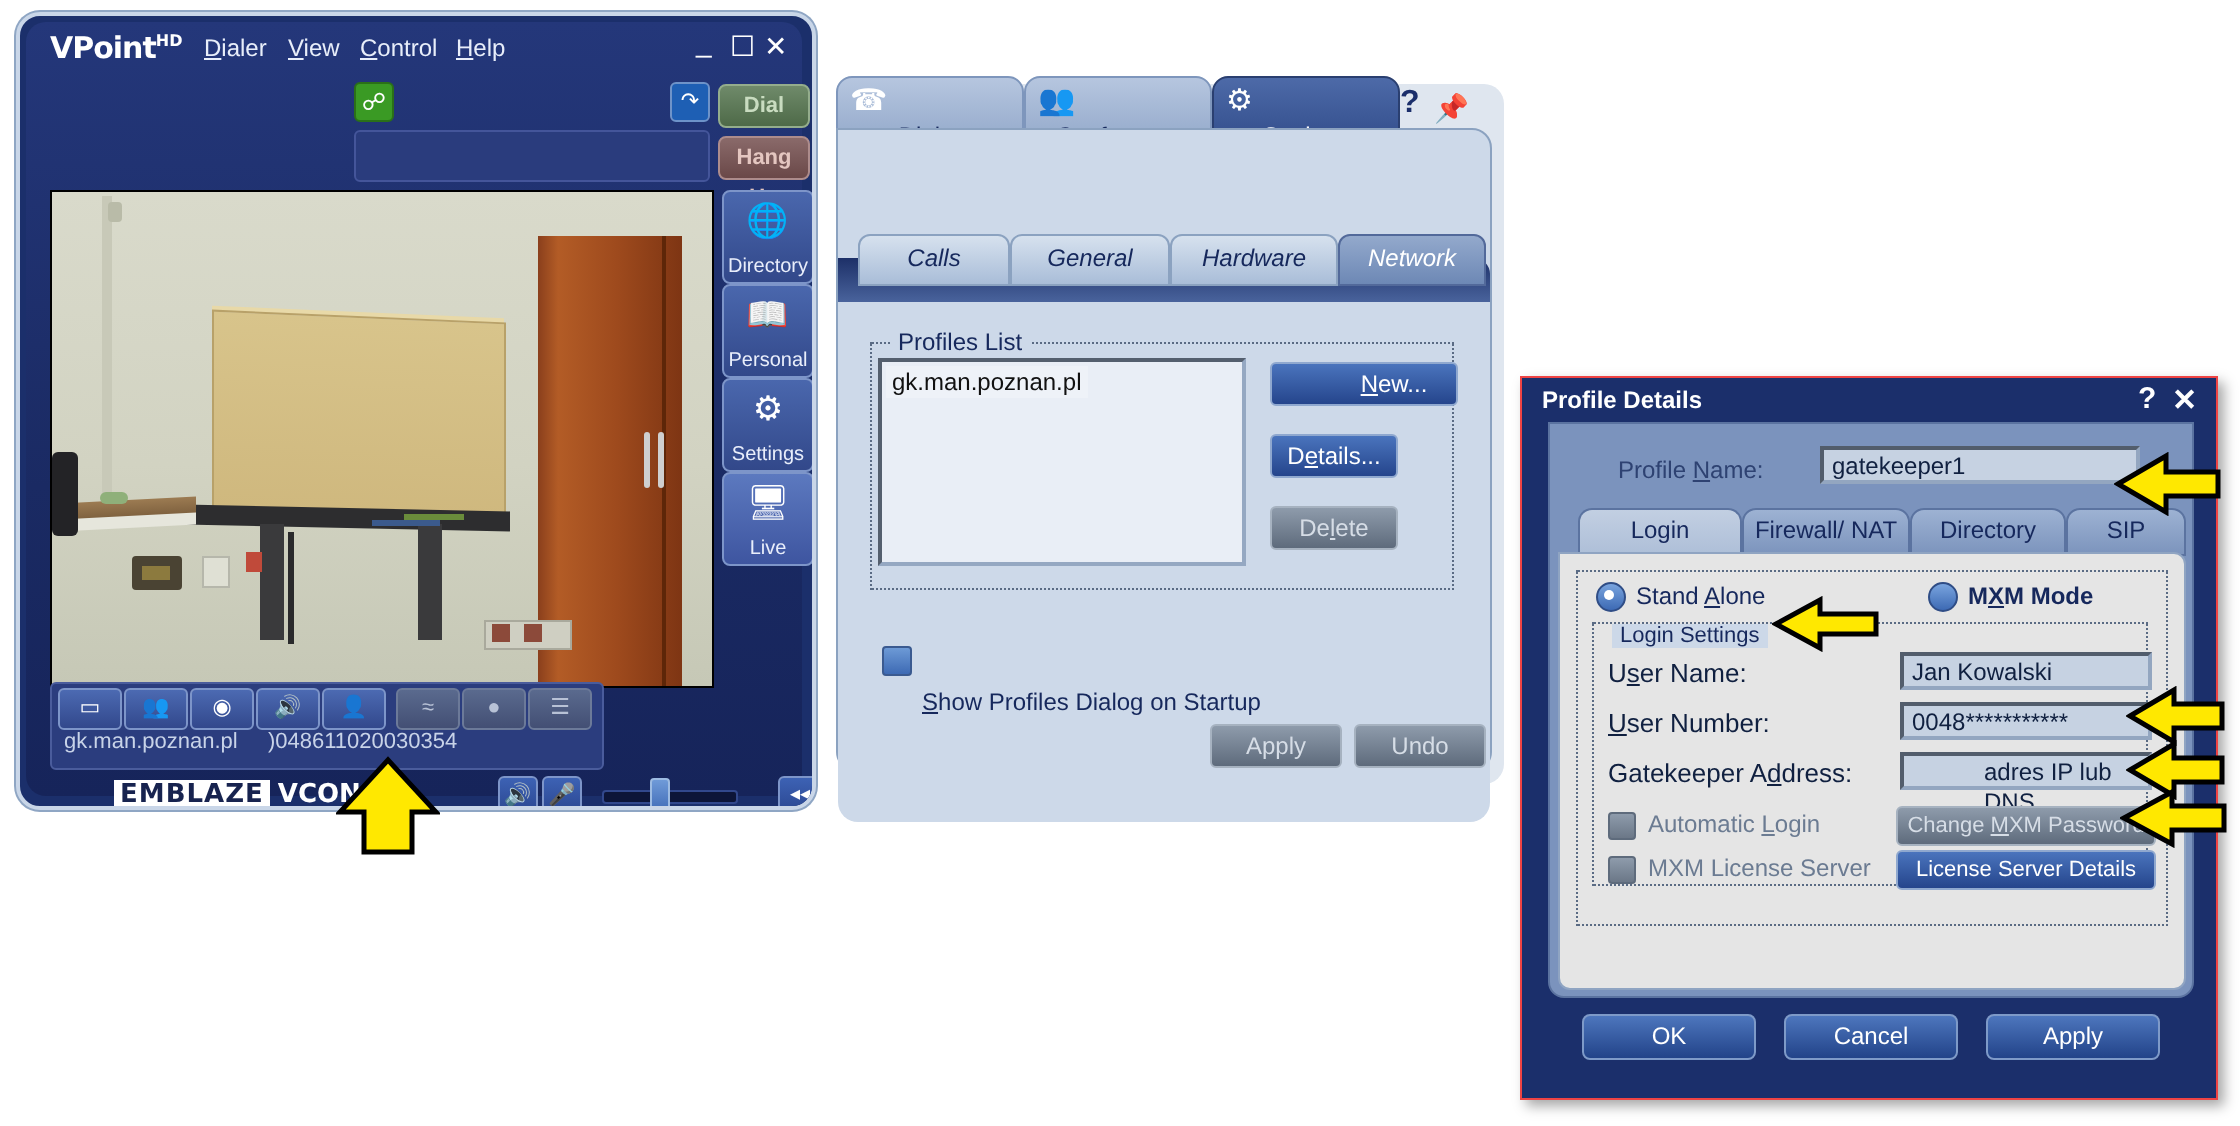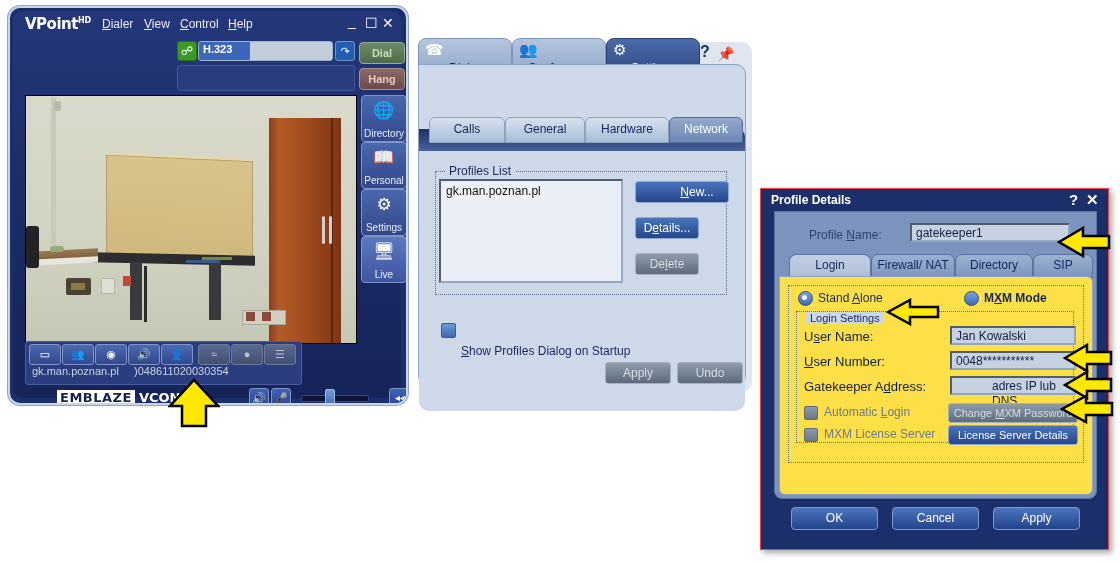--- a/index.html
+++ b/index.html
@@ -132,21 +132,21 @@
   .main-tab{position:absolute;top:0;height:40px;border-radius:8px 8px 0 0;
      border:1px solid #7e96bc;text-align:center;}
   .main-tab span{position:absolute;left:0;bottom:4px;width:100%;font-size:12px;}
   .main-tab .tico{position:absolute;left:6px;top:2px;color:#ffffff;font-size:15px;}
   .mt-inactive{background:linear-gradient(180deg,#b6c6df,#8ba2c6);color:#16285c;}
   .mt-active{background:linear-gradient(180deg,#4d6aa8,#2c4785);color:#ffffff;border-color:#2a3f70;}
   #help-q{position:absolute;left:282px;top:5px;color:#1b2f6b;font-size:16px;font-weight:bold;}
   #pin-icon{position:absolute;left:299px;top:8px;color:#1b2f6b;font-size:14px;}
 
   .sub-tab{position:absolute;top:52px;height:24px;border-radius:6px 6px 0 0;
-     border:1px solid #8ba2c0;text-align:center;line-height:23px;font-size:12px;}
+     border:1px solid #8ba2c0;text-align:center;line-height:23px;font-size:12px;font-style:italic;}
   .st-inactive{background:linear-gradient(180deg,#d6e1ee,#a9bdd8);color:#16285c;}
   .st-active{background:linear-gradient(180deg,#93a9cc,#6d88b5);color:#ffffff;border-color:#52699a;}
   #subtab-bg{position:absolute;left:0;top:64px;width:326px;height:22px;
      background:linear-gradient(180deg,#1d3068,#49639c);border-radius:0 8px 0 0;}
   #panel{position:absolute;left:0;top:86px;width:326px;height:260px;
      background:#cdd9e9;border-radius:0 0 10px 10px;}
 
   .group-box{position:absolute;border:1px dotted #5a6b84;}
   .group-legend{position:absolute;background:#cdd9e9;padding:0 4px;font-size:12px;color:#16285c;}
   #profiles-list{position:absolute;left:20px;top:28px;width:180px;height:100px;
@@ -172,21 +172,21 @@
      background:#7b93bd;border:1px solid #5b73a0;border-radius:0 0 8px 8px;}
   #pd-namelabel{position:absolute;left:34px;top:16px;color:#2e4272;font-size:12px;}
   #pd-nameinput{position:absolute;left:135px;top:11px;width:160px;height:19px;
      background:#c6d2e2;border:2px inset #93a6c0;color:#102040;font-size:12px;
      padding:1px 4px;box-sizing:border-box;line-height:15px;}
   .pd-tab{position:absolute;top:42px;height:22px;border-radius:7px 7px 0 0;
      text-align:center;line-height:21px;font-size:12px;border:1px solid #5b73a0;}
   .pdt-inactive{background:linear-gradient(180deg,#9db2d3,#7c94bd);color:#16285c;}
   .pdt-active{background:linear-gradient(180deg,#c2cfe2,#aebfd8);color:#16285c;border-bottom-color:#aebfd8;}
   #pd-panel{position:absolute;left:4px;top:64px;width:312px;height:217px;
-     background:#fde047;border:1px solid #8fa4c2;border-radius:0 6px 6px 6px;}
+     background:#e5e5e5;border:1px solid #8fa4c2;border-radius:0 6px 6px 6px;}
   #pd-login-group{position:absolute;left:8px;top:8px;width:294px;height:176px;border:1px dotted #5a6b84;}
   .radio{position:absolute;width:13px;height:13px;border-radius:50%;
      background:linear-gradient(180deg,#79a4de,#3d6ab4);border:1px solid #2f4d86;}
   .radio .dot{position:absolute;left:3px;top:3px;width:5px;height:5px;border-radius:50%;background:#ffffff;}
   .radio-label{position:absolute;font-size:12px;color:#16285c;}
   #login-settings{position:absolute;left:16px;top:34px;width:276px;height:130px;border:1px dotted #5a6b84;}
   .field-label{position:absolute;font-size:13px;color:#102040;}
   .field-input{position:absolute;height:19px;background:#c6d2e2;border:2px inset #93a6c0;
      color:#102040;font-size:12px;padding:1px 4px;box-sizing:border-box;line-height:15px;}
   .chk-dim{position:absolute;width:12px;height:12px;background:linear-gradient(180deg,#8e9bab,#6b7787);
@@ -216,23 +216,20 @@
       <div class="menu-item" style="left:167px"><u>C</u><span>ontrol</span></div>
       <div class="menu-item" style="left:215px"><u>H</u><span>elp</span></div>
       <div class="win-btn" style="left:335px;top:2px;">_</div>
       <div class="win-btn" style="left:352px;">☐</div>
       <div class="win-btn" style="left:369px;">✕</div>
     </div>
 
 
     <div id="dial-field-wrap">
       <div id="proto-icon">☍</div>
-      <div id="dial-input">
-        <div id="dial-proto">H.323</div>
-      </div>
       <div id="dial-go">↷</div>
     </div>
     <div id="dial-second"></div>
 
     <div class="rightbtn" id="btn-dial">Dial</div>
     <div class="rightbtn" id="btn-hangup">Hang Up</div>
 
     <div id="video">
       <div class="wall"></div>
       <div class="pipe"></div>

